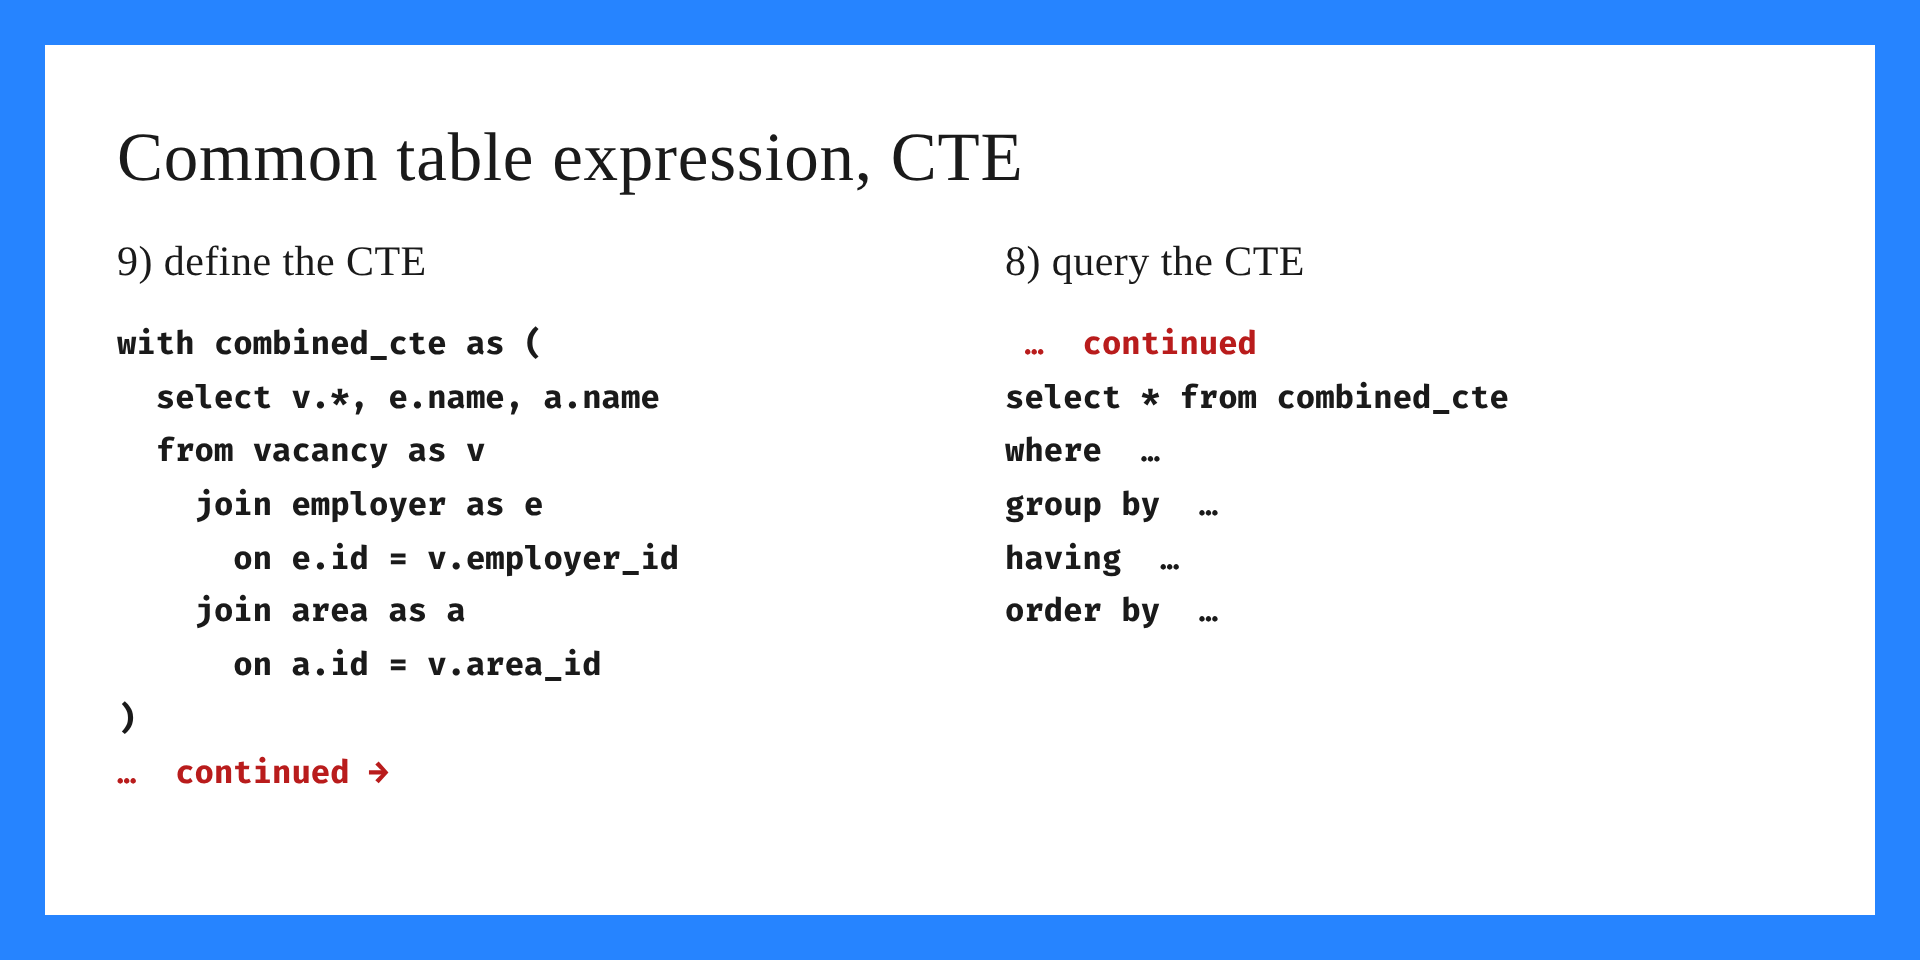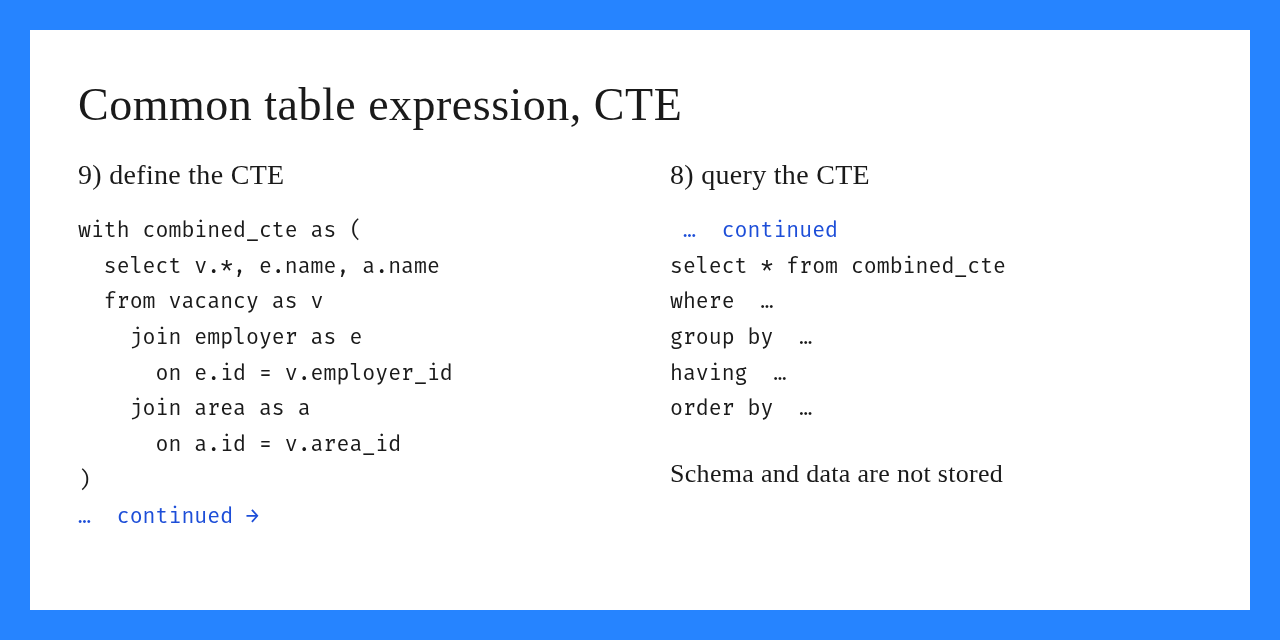--- a/index.html
+++ b/index.html
@@ -39,24 +39,24 @@
       font-weight: normal;
       margin-bottom: 22px;
       letter-spacing: 0.3px;
     }
     .code {
       font-family: "Fira Code", "Consolas", "Courier New", monospace;
       font-variant-ligatures: normal;
       font-size: 21px;
       line-height: 1.7;
       white-space: pre;
-      font-weight: 400;
+      font-weight: 700;
     }
     .muted {
-      color: #1d4ed8;
+      color: #b91c1c;
     }
     .note {
       font-size: 26px;
       margin-top: 32px;
       letter-spacing: 0.3px;
     }
   </style>
 </head>
 <body>
 
@@ -76,16 +76,15 @@
 <span class="muted">…  continued →</span></div>
     </div>
     <div class="col">
       <h2 class="subtitle">8) query the CTE</h2>
       <div class="code"><span class="muted"> …  continued</span>
 <span>select * from combined_cte
 where  …
 group by  …
 having  …
 order by  …</span></div>
-      <p class="note">Schema and data are not stored</p>
     </div>
   </div>
 </div>
 
 </body></html>

